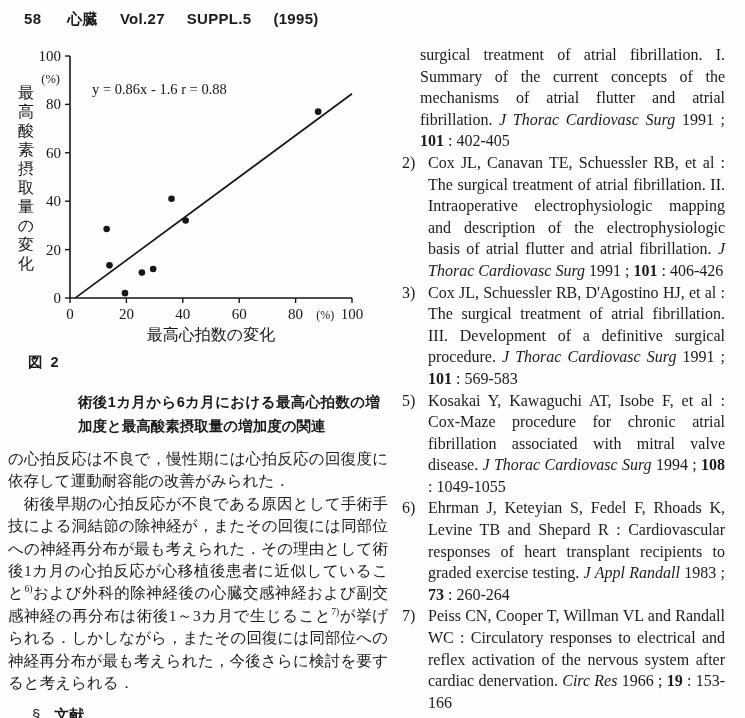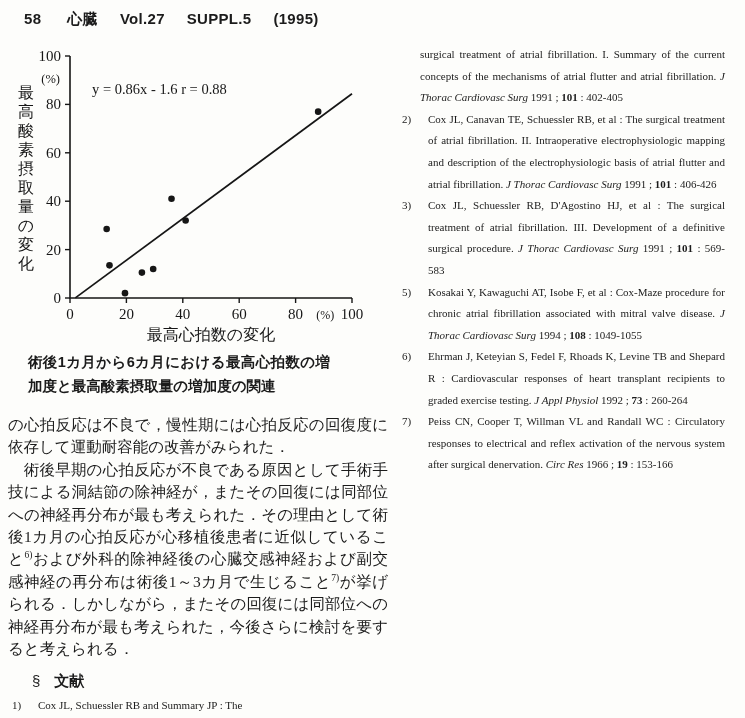--- a/index.html
+++ b/index.html
@@ -29,35 +29,35 @@
   .fig-chart svg { display: block; }
   .fig-chart text { fill: #161616; }
 
   
   .fig-caption {
     display: flex; margin: 4px 0 0 20px;
     font-family: "Liberation Sans", "DejaVu Sans", sans-serif;
     font-weight: 700; font-size: 14.5px; line-height: 24px;
   }
   .fig-caption .lbl { flex: none; width: 50px; letter-spacing: 2px; }
-  .fig-caption .txt { width: 302px; text-align: justify; }
+  .fig-caption .txt { width: 302px; text-align: justify; margin-top: 40px; }
 
   
-  .body-text { margin-top: 16px; font-size: 15.5px; line-height: 22.4px; text-align: justify; }
+  .body-text { margin-top: 10px; font-size: 15.5px; line-height: 22.4px; text-align: justify; }
   .body-text .para { }
   sup.sup { font-size: 9.5px; line-height: 0; vertical-align: super; }
 
   
   .ref-heading {
     display: flex; align-items: baseline; margin: 12px 0 4px 24px;
     font-family: "Liberation Sans", "DejaVu Sans", sans-serif;
     font-weight: 700; font-size: 15px;
   }
   .ref-heading .mark { margin-right: 14px; font-weight: 400; }
-  .refs { font-size: 11px; line-height: 21.6px; font-family: Liberation Serif, serif; }
+  .refs { font-size: 16px; line-height: 21.6px; font-family: Liberation Serif, serif; }
   .ref { text-align: justify; padding-left: 26px; text-indent: -26px; }
   .ref .ref-num { display: inline-block; width: 26px; text-indent: 0; }
   .ref.cont { padding-left: 18px; text-indent: 0; }
   .col-left .refs { margin-left: 4px; }
   .it { font-style: italic; }
   .bd { font-weight: 700; }
 </style>
 </head>
 <body>
 
@@ -112,20 +112,21 @@
             <circle cx="133.91" cy="230.59" r="3.3" fill="#161616"></circle>
             <circle cx="145.19" cy="226.96" r="3.3" fill="#161616"></circle>
             <circle cx="163.51999999999998" cy="156.78" r="3.3" fill="#161616"></circle>
             <circle cx="177.62" cy="178.56" r="3.3" fill="#161616"></circle>
             <circle cx="310.15999999999997" cy="69.66" r="3.3" fill="#161616"></circle>
             <text x="84" y="52" font-size="14.5" font-family="&quot;Liberation Serif&quot;,&quot;DejaVu Serif&quot;,serif">y = 0.86x - 1.6   r = 0.88</text>
           </svg>
         </div>
 
       <div class="fig-caption">
+        <span class="lbl">図 2</span>
         <span class="txt">術後1カ月から6カ月における最高心拍数の増加度と最高酸素摂取量の増加度の関連</span>
       </div>
 
       <div class="body-text" id="body-text">
           <div class="para"><span>の心拍反応は不良で，慢性期には心拍反応の回復度に依存して運動耐容能の改善がみられた．</span></div>
           <div class="para"><span>　術後早期の心拍反応が不良である原因として手術手技による洞結節の除神経が，またその回復には同部位への神経再分布が最も考えられた．その理由として術後1カ月の心拍反応が心移植後患者に近似していること</span><sup class="sup">6)</sup><span>および外科的除神経後の心臓交感神経および副交感神経の再分布は術後1～3カ月で生じること</span><sup class="sup">7)</sup><span>が挙げられる．しかしながら，またその回復には同部位への神経再分布が最も考えられた，今後さらに検討を要すると考えられる．</span></div>
         </div>
 
       <div class="ref-heading">
         <span class="mark">§</span>
@@ -136,19 +137,19 @@
           <div class="ref"><span class="ref-num">1)</span><span>Cox JL, Schuessler RB and Summary JP : The</span></div>
         </div>
     </div>
 
     <div class="col-right">
       <div class="refs" id="refs-right">
           <div class="ref cont"><span>surgical treatment of atrial fibrillation. I. Summary of the current concepts of the mechanisms of atrial flutter and atrial fibrillation. </span><span class="it">J Thorac Cardiovasc Surg</span><span> 1991 ; </span><span class="bd">101</span><span> : 402-405</span></div>
           <div class="ref"><span class="ref-num">2)</span><span>Cox JL, Canavan TE, Schuessler RB, et al : The surgical treatment of atrial fibrillation. II. Intraoperative electrophysiologic mapping and description of the electrophysiologic basis of atrial flutter and atrial fibrillation. </span><span class="it">J Thorac Cardiovasc Surg</span><span> 1991 ; </span><span class="bd">101</span><span> : 406-426</span></div>
           <div class="ref"><span class="ref-num">3)</span><span>Cox JL, Schuessler RB, D'Agostino HJ, et al : The surgical treatment of atrial fibrillation. III. Development of a definitive surgical procedure. </span><span class="it">J Thorac Cardiovasc Surg</span><span> 1991 ; </span><span class="bd">101</span><span> : 569-583</span></div>
           <div class="ref"><span class="ref-num">5)</span><span>Kosakai Y, Kawaguchi AT, Isobe F, et al : Cox-Maze procedure for chronic atrial fibrillation associated with mitral valve disease. </span><span class="it">J Thorac Cardiovasc Surg</span><span> 1994 ; </span><span class="bd">108</span><span> : 1049-1055</span></div>
-          <div class="ref"><span class="ref-num">6)</span><span>Ehrman J, Keteyian S, Fedel F, Rhoads K, Levine TB and Shepard R : Cardiovascular responses of heart transplant recipients to graded exercise testing. </span><span class="it">J Appl Physiol</span><span> 1992 ; </span><span class="bd">73</span><span> : 260-264</span></div>
-          <div class="ref"><span class="ref-num">7)</span><span>Peiss CN, Cooper T, Willman VL and Randall WC : Circulatory responses to electrical and reflex activation of the nervous system after surgical denervation. </span><span class="it">Circ Res</span><span> 1966 ; </span><span class="bd">19</span><span> : 153-166</span></div>
+          <div class="ref"><span class="ref-num">6)</span><span>Ehrman J, Keteyian S, Fedel F, Rhoads K, Levine TB and Shepard R : Cardiovascular responses of heart transplant recipients to graded exercise testing. </span><span class="it">J Appl Randall</span><span> 1983 ; </span><span class="bd">73</span><span> : 260-264</span></div>
+          <div class="ref"><span class="ref-num">7)</span><span>Peiss CN, Cooper T, Willman VL and Randall WC : Circulatory responses to electrical and reflex activation of the nervous system after cardiac denervation. </span><span class="it">Circ Res</span><span> 1966 ; </span><span class="bd">19</span><span> : 153-166</span></div>
         </div>
     </div>
 
   </div>
 </div>
 
 </body></html>

